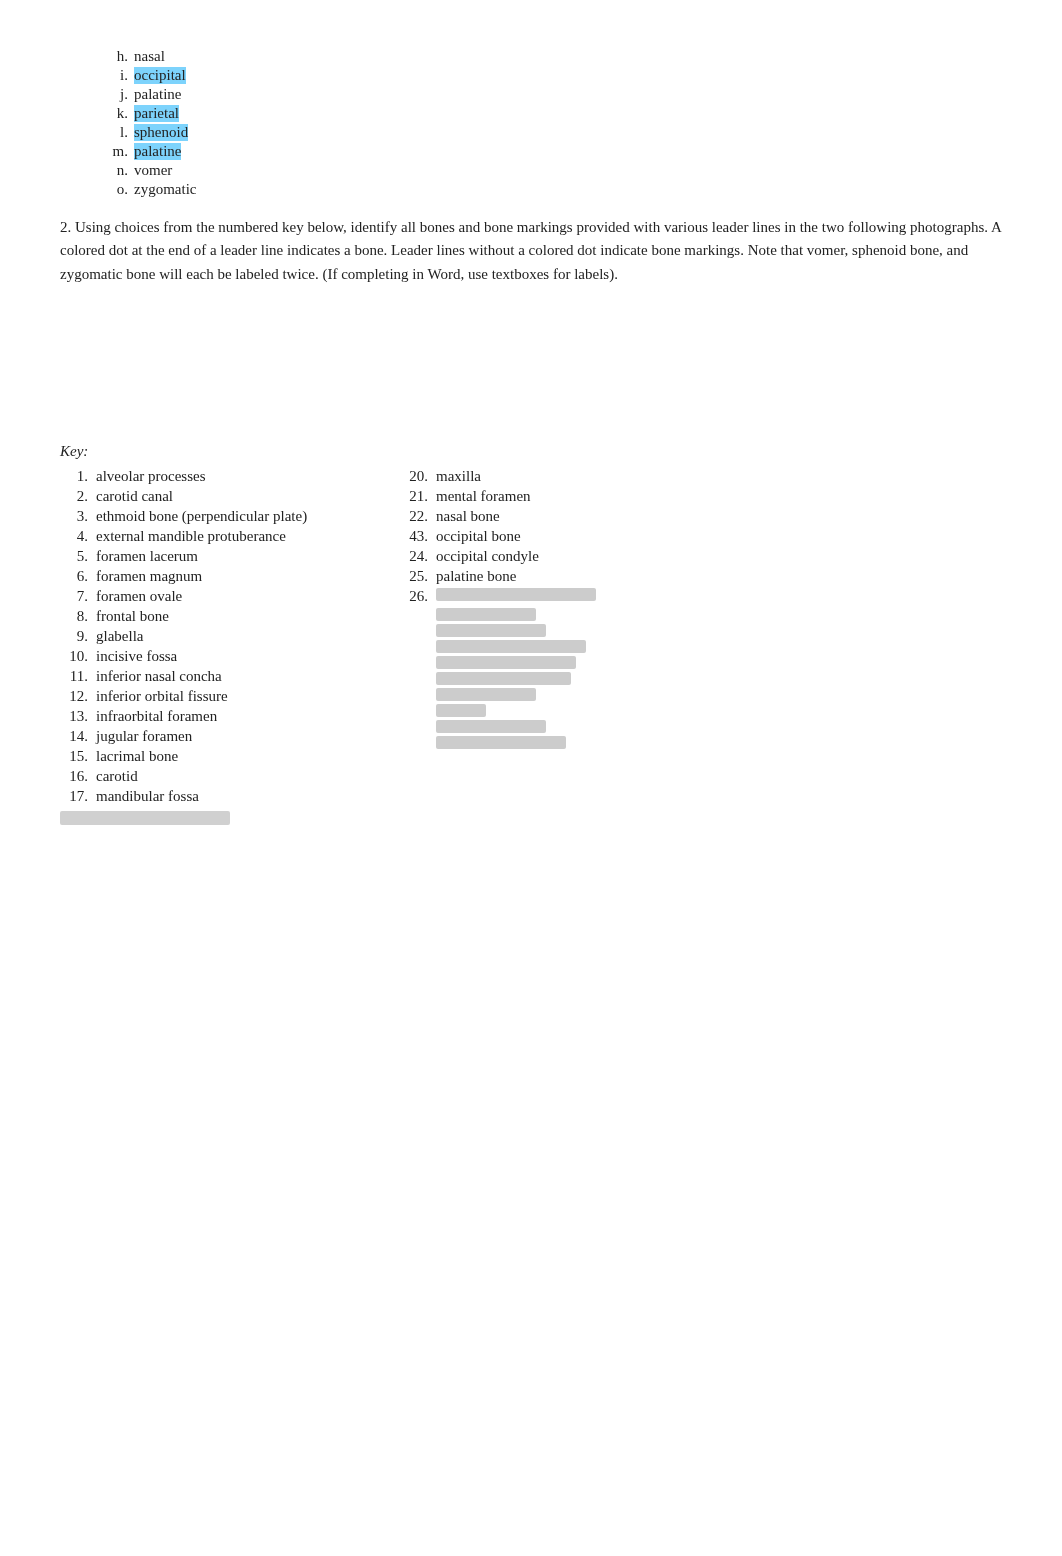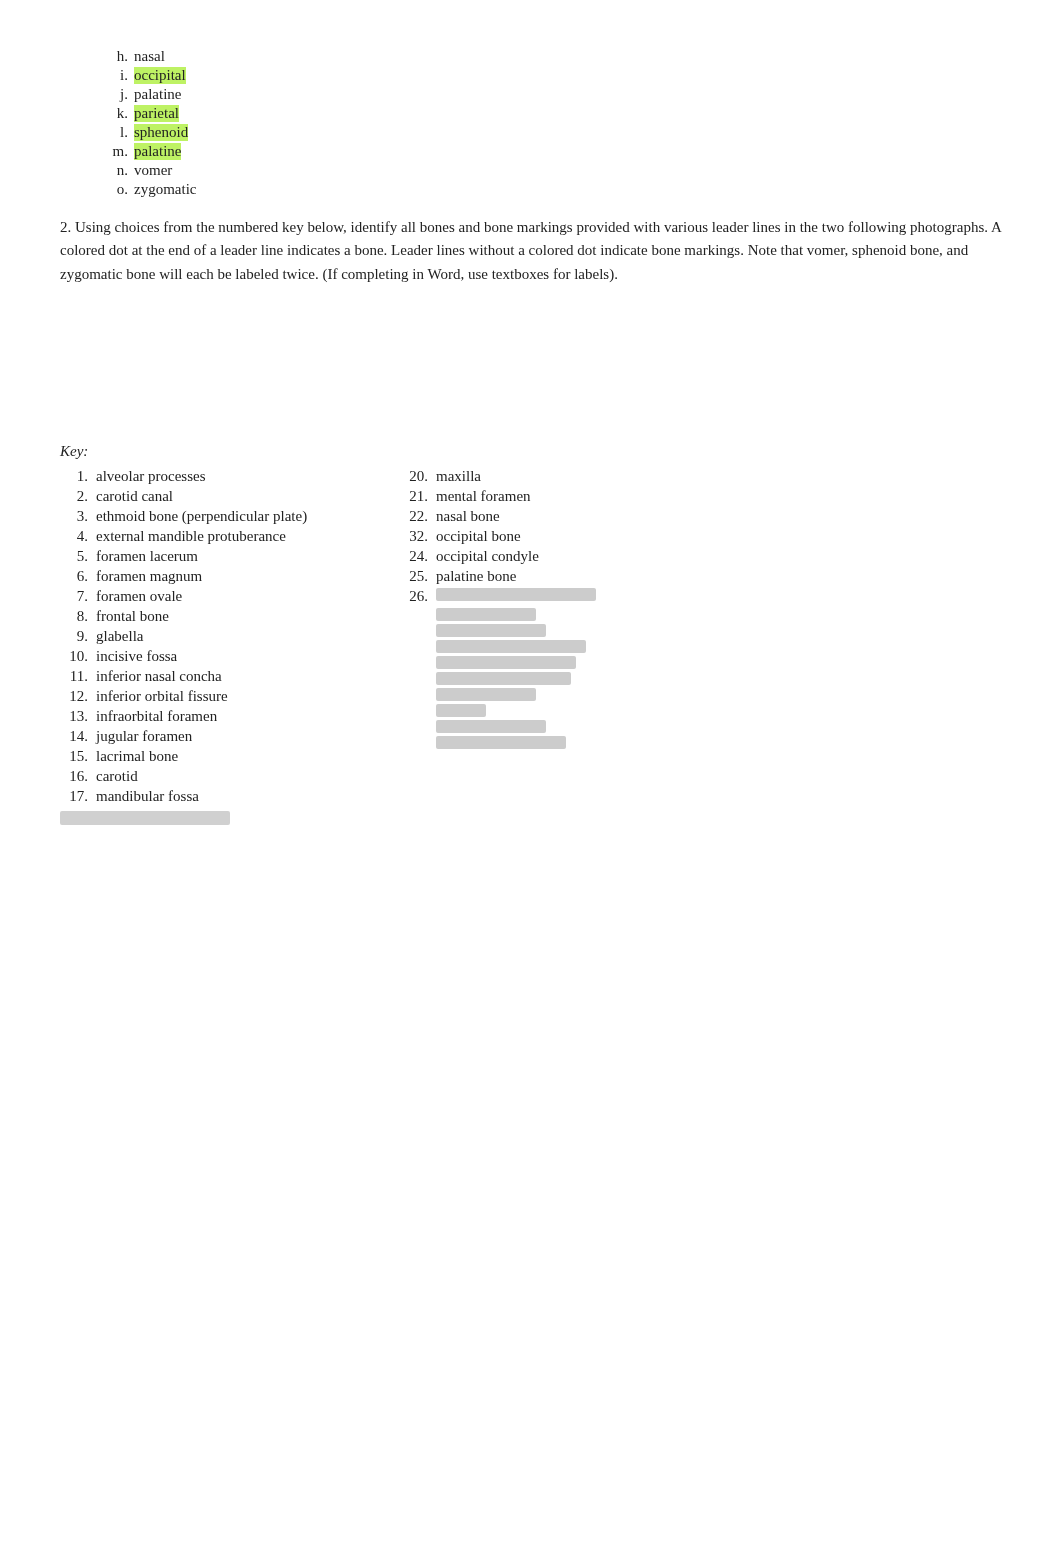--- a/index.html
+++ b/index.html
@@ -21,21 +21,21 @@
       margin-bottom: 2px;
       display: flex;
       align-items: baseline;
       gap: 6px;
     }
     .list-label {
       min-width: 28px;
       text-align: right;
     }
     .highlight-yellow {
-      background-color: #bef264;
+      background-color: #7dd3fc;
     }
     .paragraph {
       margin-bottom: 27px;
       line-height: 1.55;
       font-size: 15px;
     }
     .blank-area {
       height: 130px;
     }
     .key-label {
@@ -217,21 +217,21 @@
         </li>
         <li>
           <span class="key-num">21.</span>
           <span>mental foramen</span>
         </li>
         <li>
           <span class="key-num">22.</span>
           <span>nasal bone</span>
         </li>
         <li>
-          <span class="key-num">32.</span>
+          <span class="key-num">43.</span>
           <span>occipital bone</span>
         </li>
         <li>
           <span class="key-num">24.</span>
           <span>occipital condyle</span>
         </li>
         <li>
           <span class="key-num">25.</span>
           <span>palatine bone</span>
         </li>

